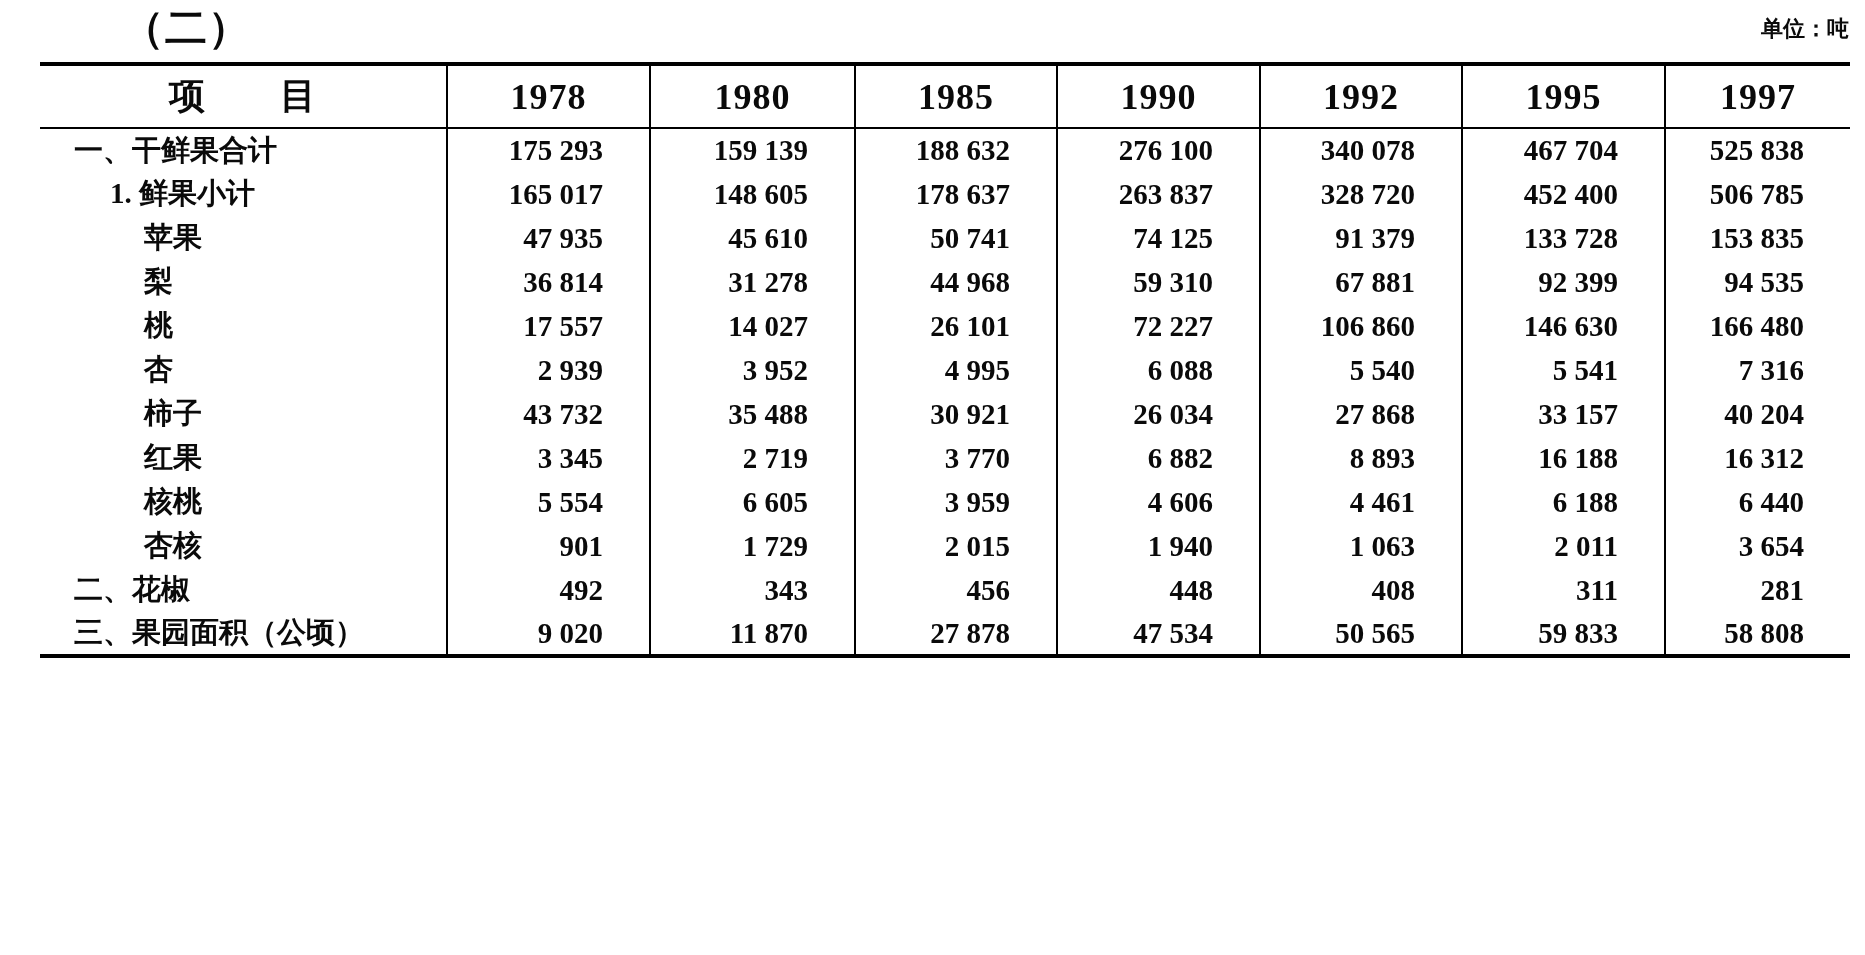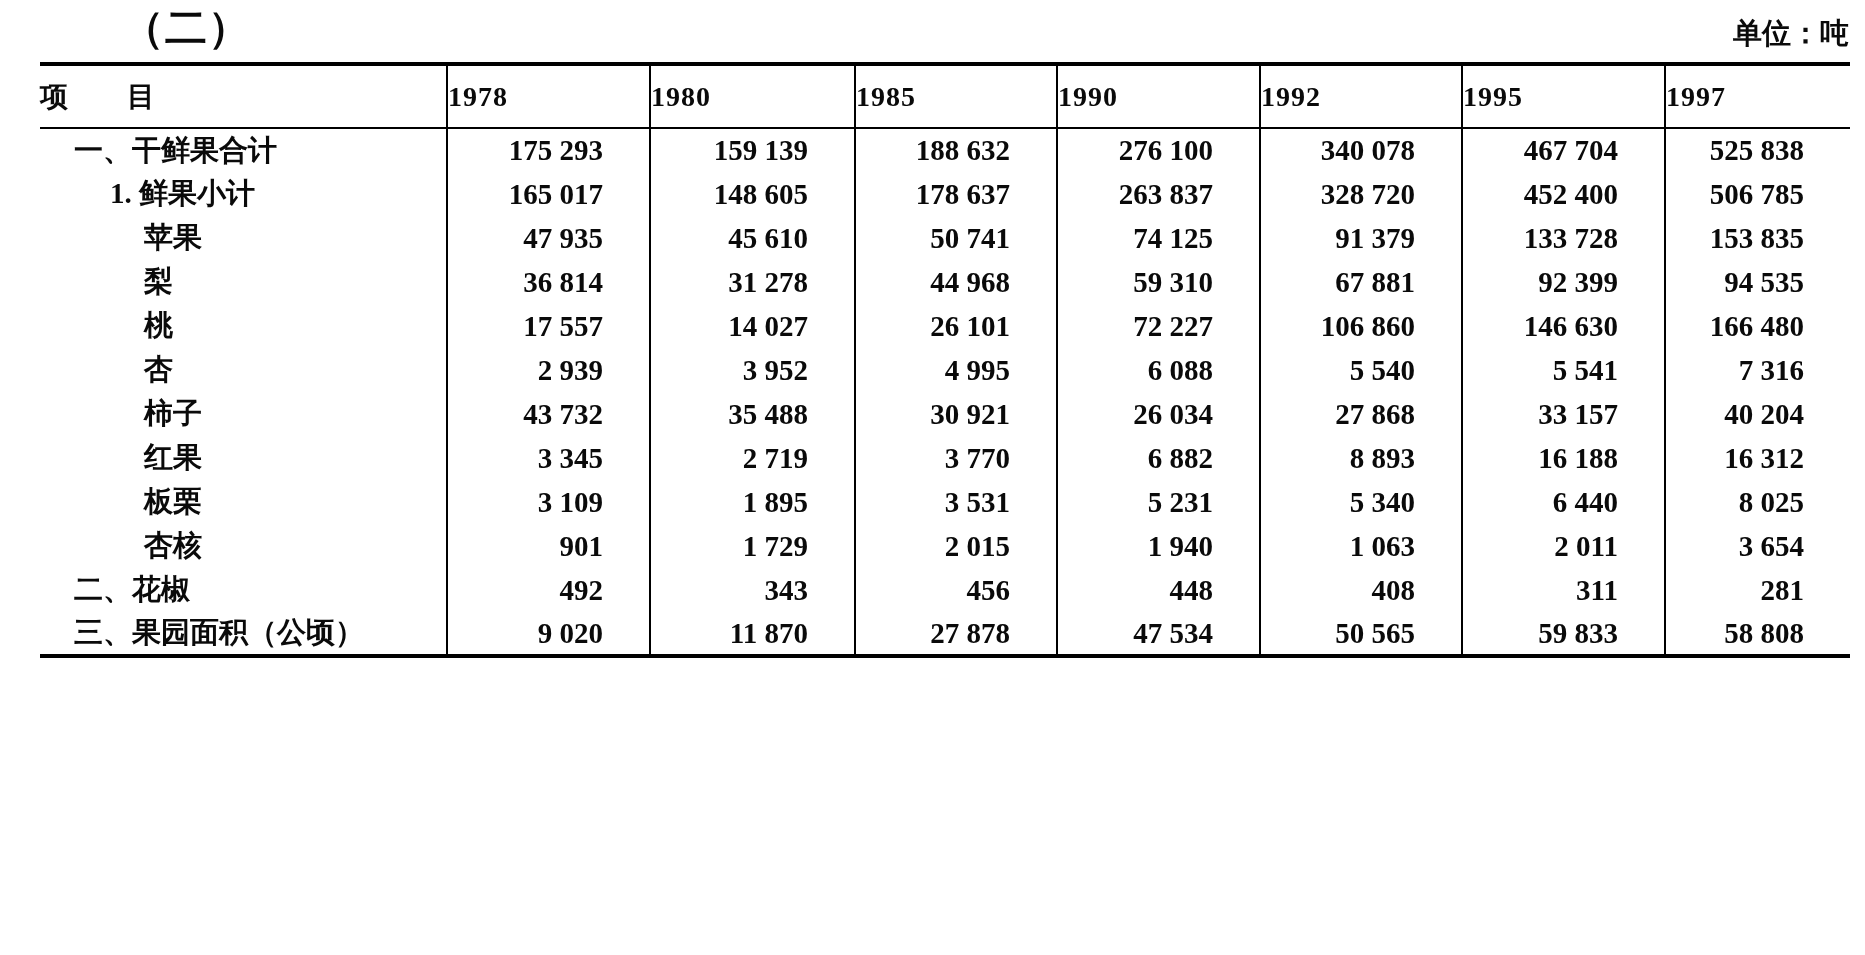--- a/index.html
+++ b/index.html
@@ -10,35 +10,35 @@
     color: #0a0a0a;
     font-family: "Liberation Serif", "DejaVu Serif", serif;
     overflow: hidden;
   }
   .page-title {
     position: absolute; left: 122px; top: 0px;
     font-size: 42px; font-weight: bold; letter-spacing: 1px;
   }
   .unit-label {
     position: absolute; right: 16px; top: 14px;
-    font-size: 29px; font-weight: bold;
+    font-size: 22px; font-weight: bold;
   }
   table.data-table {
     position: absolute; left: 40px; top: 62px;
     width: 1810px;
     border-collapse: collapse; table-layout: fixed;
     border-top: 4px solid #000;
     border-bottom: 4px solid #000;
   }
   th, td { font-weight: bold; color: #0a0a0a; }
   th:not(:first-child), td:not(:first-child) { border-left: 2px solid #000; }
   thead th {
     height: 64px;
     border-bottom: 2px solid #000;
-    font-size: 28px; text-align: left; vertical-align: middle;
+    font-size: 36px; text-align: center; vertical-align: middle;
     letter-spacing: 1px;
   }
   tbody td { height: 44px; font-size: 29px; vertical-align: middle; }
   .label-cell { text-align: left; white-space: nowrap; font-family: Liberation Serif, serif; }
   .indent-0 { padding-left: 34px; }
   .indent-1 { padding-left: 70px; }
   .indent-2 { padding-left: 104px; }
   .value-cell { text-align: right; padding-right: 46px; white-space: nowrap; }
 </style>
 </head>
@@ -145,28 +145,28 @@
         <td class="label-cell indent-2">红果</td>
         <td class="value-cell">3 345</td>
         <td class="value-cell">2 719</td>
         <td class="value-cell">3 770</td>
         <td class="value-cell">6 882</td>
         <td class="value-cell">8 893</td>
         <td class="value-cell">16 188</td>
         <td class="value-cell">16 312</td>
       </tr>
       <tr>
-        <td class="label-cell indent-2">板栗</td>
-        <td class="value-cell">3 109</td>
-        <td class="value-cell">1 895</td>
-        <td class="value-cell">3 531</td>
-        <td class="value-cell">5 231</td>
-        <td class="value-cell">5 340</td>
+        <td class="label-cell indent-2">核桃</td>
+        <td class="value-cell">5 554</td>
+        <td class="value-cell">6 605</td>
+        <td class="value-cell">3 959</td>
+        <td class="value-cell">4 606</td>
+        <td class="value-cell">4 461</td>
+        <td class="value-cell">6 188</td>
         <td class="value-cell">6 440</td>
-        <td class="value-cell">8 025</td>
       </tr>
       <tr>
         <td class="label-cell indent-2">杏核</td>
         <td class="value-cell">901</td>
         <td class="value-cell">1 729</td>
         <td class="value-cell">2 015</td>
         <td class="value-cell">1 940</td>
         <td class="value-cell">1 063</td>
         <td class="value-cell">2 011</td>
         <td class="value-cell">3 654</td>

